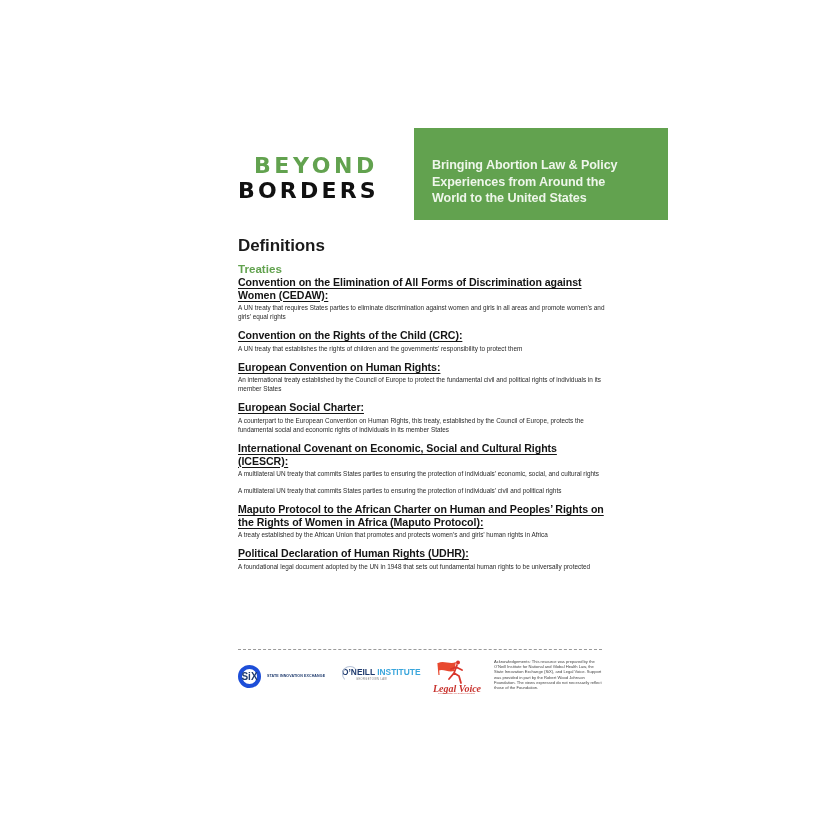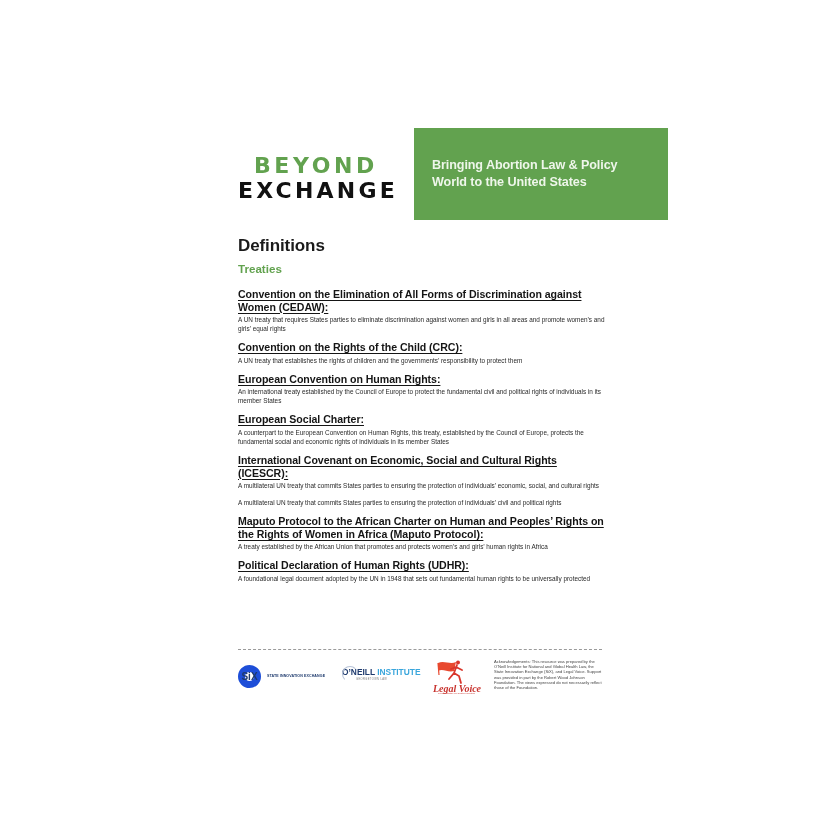--- a/index.html
+++ b/index.html
@@ -39,21 +39,21 @@
     .content { position: absolute; left: 238px; top: 237px; width: 368px; }
     .title-definitions {
       font-family: "Liberation Sans", sans-serif; font-weight: 700;
       font-size: 17px; line-height: 17px; color: #1a1a1a; letter-spacing: -0.1px;
     }
     .subtitle-treaties {
       margin-top: 8px;
       font-family: "Liberation Sans", sans-serif; font-weight: 700;
       font-size: 11.6px; line-height: 14px; color: var(--accent);
     }
-    .def-list { margin-top: 12px; }
+    .def-list { }
     .def-item { margin-bottom: 8px; }
     .def-term {
       font-family: "Liberation Sans", sans-serif; font-weight: 700;
       font-size: 10.6px; line-height: 12.6px; color: #151515;
       text-decoration: underline; text-decoration-thickness: 1px;
       text-underline-offset: 1.5px; letter-spacing: -0.05px;
     }
     .def-desc {
       margin-top: 2px;
       font-family: "Liberation Sans", sans-serif; font-weight: 400;
@@ -61,21 +61,21 @@
     }
 
     
     .divider {
       position: absolute; left: 238px; top: 649px; width: 364px; height: 0;
       border-top: 1px dashed #9a9a9a;
     }
     .six-logo { position: absolute; left: 238px; top: 664px; height: 24px; display: flex; align-items: center; }
     .six-circle {
       width: 23px; height: 23px; border-radius: 50%;
-      border: 7px solid #1d4ed8; display: flex; align-items: center; justify-content: center;
+      border: 4px solid #1d4ed8; display: flex; align-items: center; justify-content: center;
       font-family: "Liberation Sans", sans-serif; font-weight: 700; font-size: 10px; color: #1e3a6d;
     }
     .six-text {
       margin-left: 6px; font-family: "Liberation Sans", sans-serif;
       font-size: 3.6px; font-weight: 700; color: #1e3a6d; letter-spacing: 0.1px; white-space: nowrap;
     }
     .oneill-logo { position: absolute; left: 342px; top: 668px; width: 78px; }
     .oneill-main { font-family: Liberation Sans, sans-serif; font-weight: 700; font-size: 8.4px; white-space: nowrap; line-height: 9px; }
     .oneill-a { color: #1e3a6d; }
     .oneill-b { color: #3aa6dc; }
@@ -101,25 +101,26 @@
       position: absolute; left: 494px; top: 659px; width: 110px;
       font-family: "Liberation Sans", sans-serif; font-size: 4.1px; line-height: 5.2px; color: #444;
     }
   </style>
 </head>
 <body>
 
 <div class="page">
 
   <div class="logo-beyond">BEYOND</div>
-  <div class="logo-borders">EXCHANGE</div>
+  <div class="logo-borders">BORDERS</div>
 
   <div class="banner">
     <div class="banner-text">
       <span class="banner-line">Bringing Abortion Law &amp; Policy</span>
+      <span class="banner-line">Experiences from Around the</span>
       <span class="banner-line">World to the United States</span>
     </div>
   </div>
 
   <div class="content">
     <div class="title-definitions">Definitions</div>
     <div class="subtitle-treaties">Treaties</div>
 
     <div class="def-list">
       <div class="def-item">

